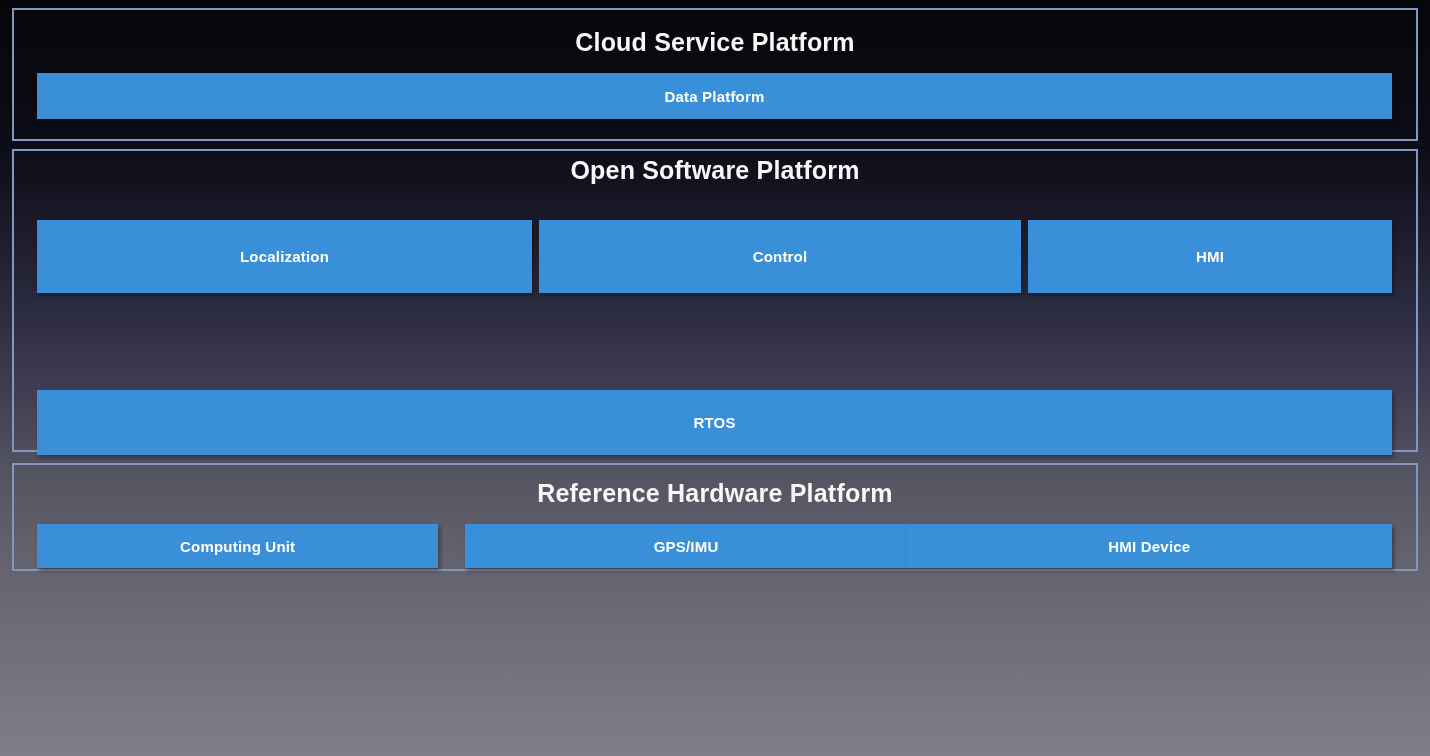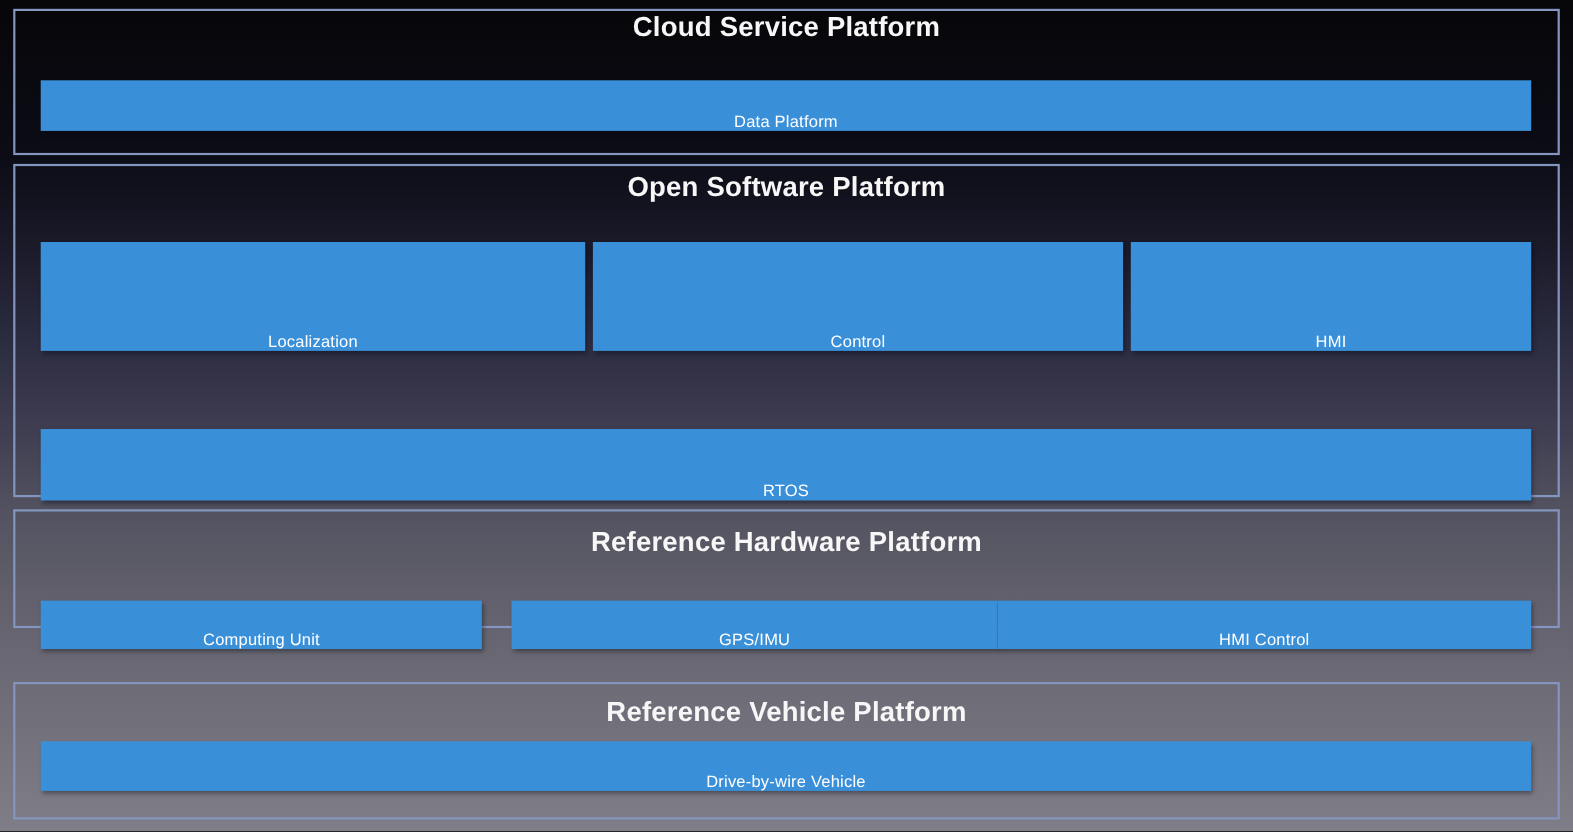--- a/index.html
+++ b/index.html
@@ -34,42 +34,42 @@
   .s2 { top:149px; height:303px; }
   .s3 { top:463px; height:108px; }
   .s4 { top:620px; height:125px; }
 
   .panel h2 {
     margin:0; text-align:center;
     color:var(--title_text);
     font-size:25px; font-weight:bold; line-height:30px;
     letter-spacing:0.2px;
   }
-  .s1 h2 { }
+  .s1 h2 { margin-top:17px; }
   .s2 h2 { margin-top:4px; }
   .s3 h2 { margin-top:13px; }
   .s4 h2 { margin-top:10px; }
 
   .row {
     position:absolute;
     left:23px; width:1355px;
     display:flex;
   }
   .s1 .row-a { top:63px;  height:46px; gap:12px; }
-  .s2 .row-a { top:69px;  height:99px; gap:7px;  }
+  .s2 .row-a { top:69px;  height:73px; gap:7px;  }
   .s2 .row-b { top:183px; height:47px; }
   .s2 .row-c { top:239px; height:65px; }
-  .s3 .row-a { top:81px;  height:44px; }
+  .s3 .row-a { top:59px;  height:44px; }
   .s4 .row-a { top:52px;  height:45px; }
 
   .bluebox {
     background:var(--box_blue);
     color:var(--box_text);
-    display:flex; align-items:flex-end; justify-content:center;
-    font-size:15px; font-weight:normal;
+    display:flex; align-items:center; justify-content:center;
+    font-size:15px; font-weight:bold;
     letter-spacing:0.2px;
     box-shadow:2px 3px 4px rgba(5,8,20,0.40);
     flex:1 1 0;
   }
   
   .w-loc  { flex-grow:495; }
   .w-ctrl { flex-grow:482; }
   .w-hmi  { flex-grow:364; }
   .w-cu   { flex-grow:402; }
   .w-gps  { flex-grow:442;margin-left:27px; }
@@ -123,27 +123,19 @@
   <section class="panel s3">
     <h2>Reference Hardware Platform</h2>
     <div class="row row-a">
       <div class="bluebox w-cu">
         <span>Computing Unit</span>
       </div>
       <div class="bluebox w-gps">
         <span>GPS/IMU</span>
       </div>
       <div class="bluebox w-hd">
-        <span>HMI Control</span>
+        <span>HMI Device</span>
       </div>
     </div>
   </section>
 
-  <section class="panel s4">
-    <h2>Reference Vehicle Platform</h2>
-    <div class="row row-a">
-      <div class="bluebox">
-        <span>Drive-by-wire Vehicle</span>
-      </div>
-    </div>
-  </section>
 
 </div>
 
 </body></html>

